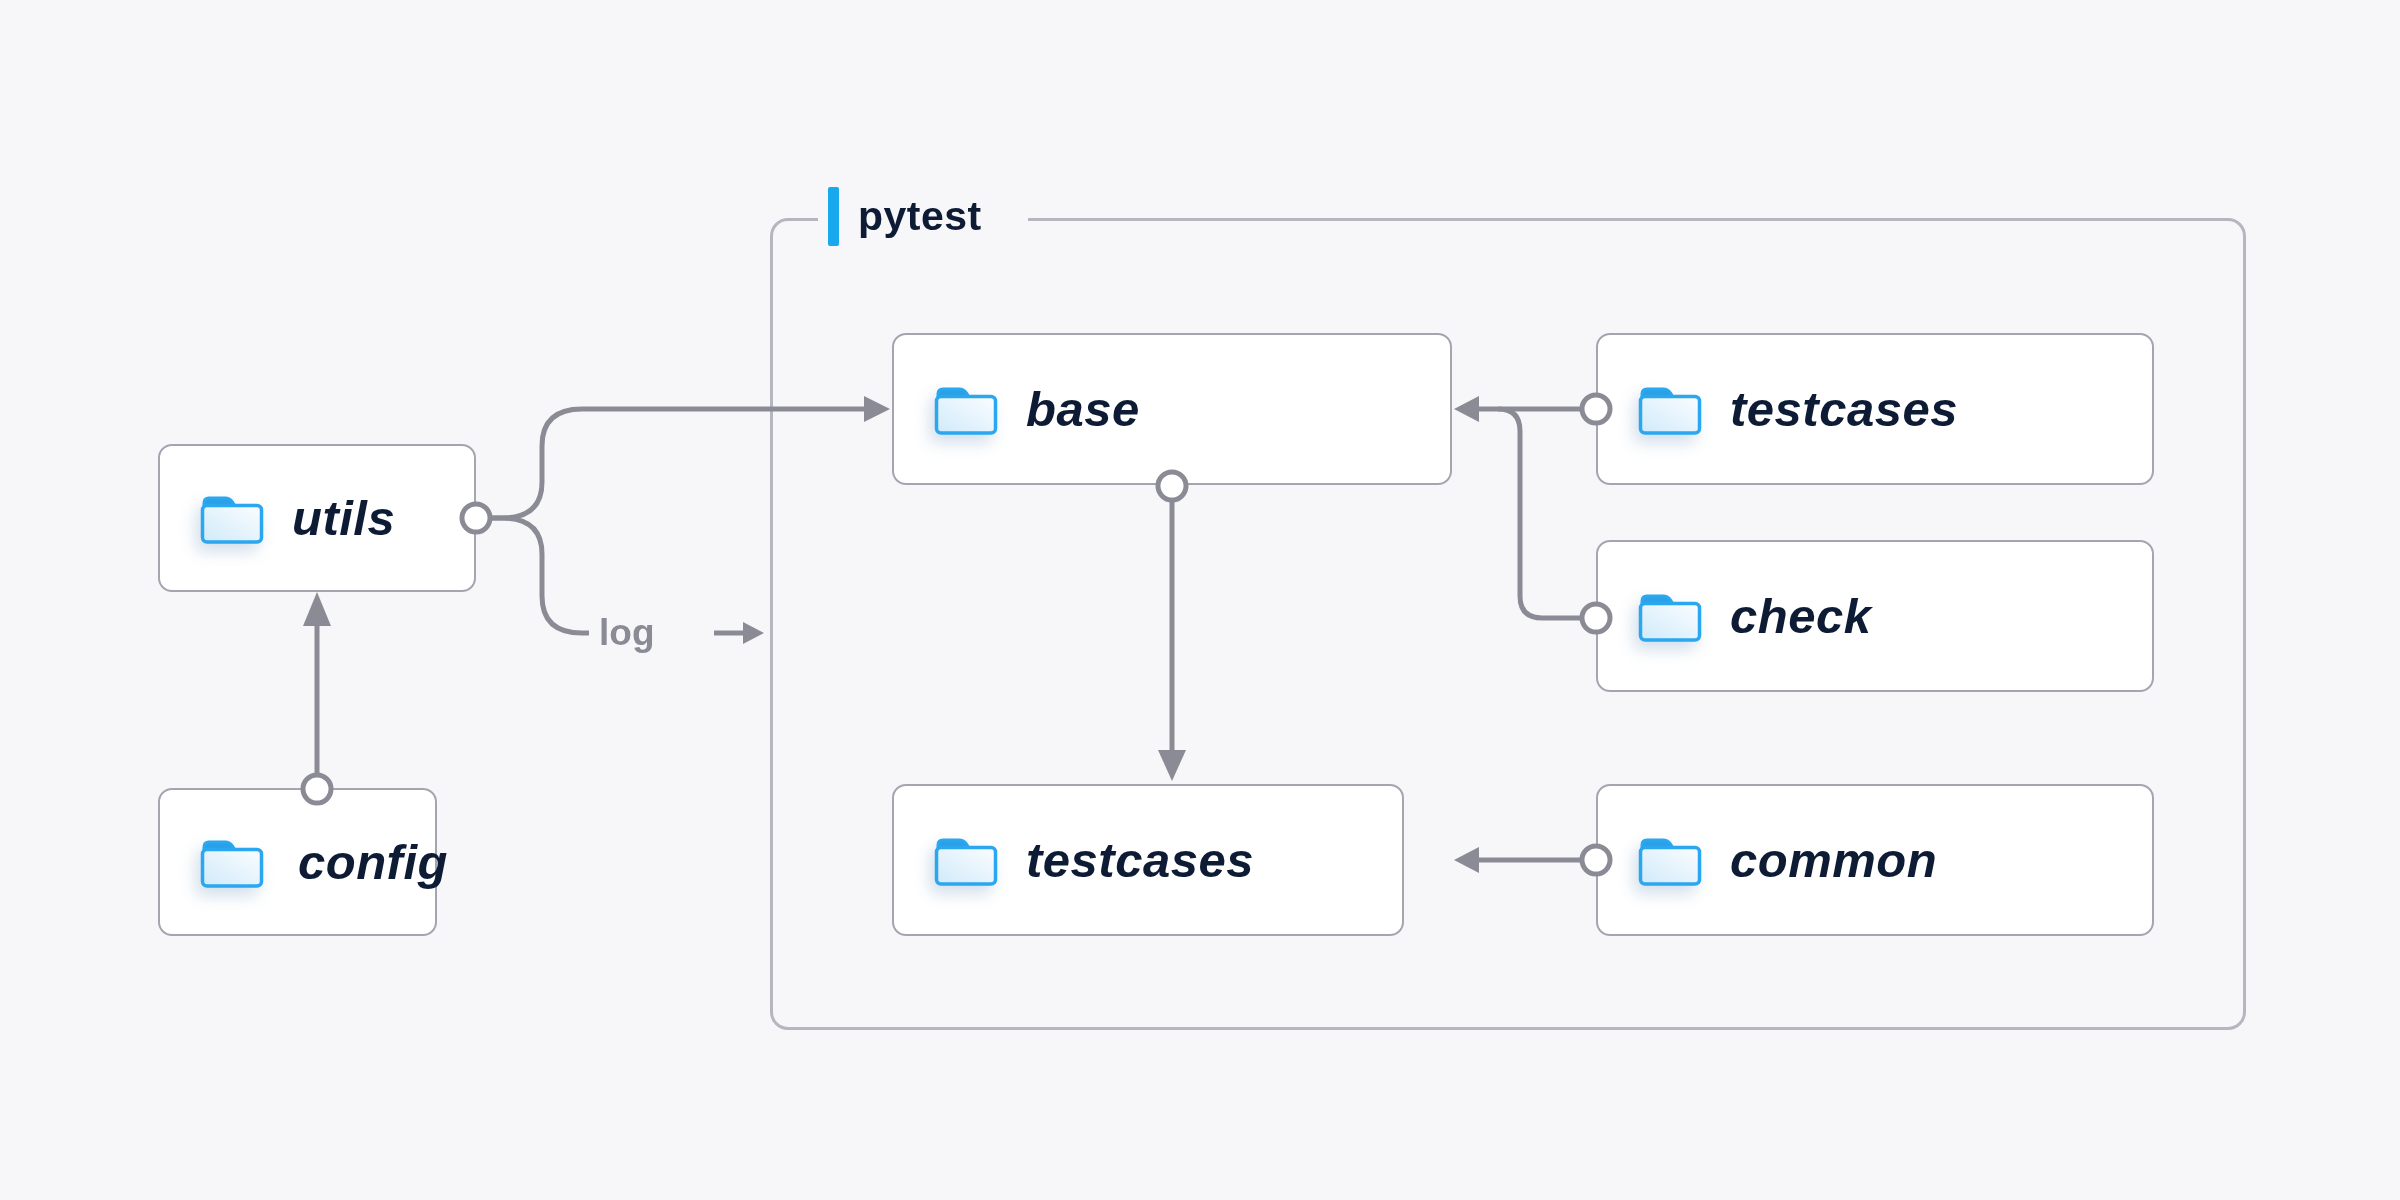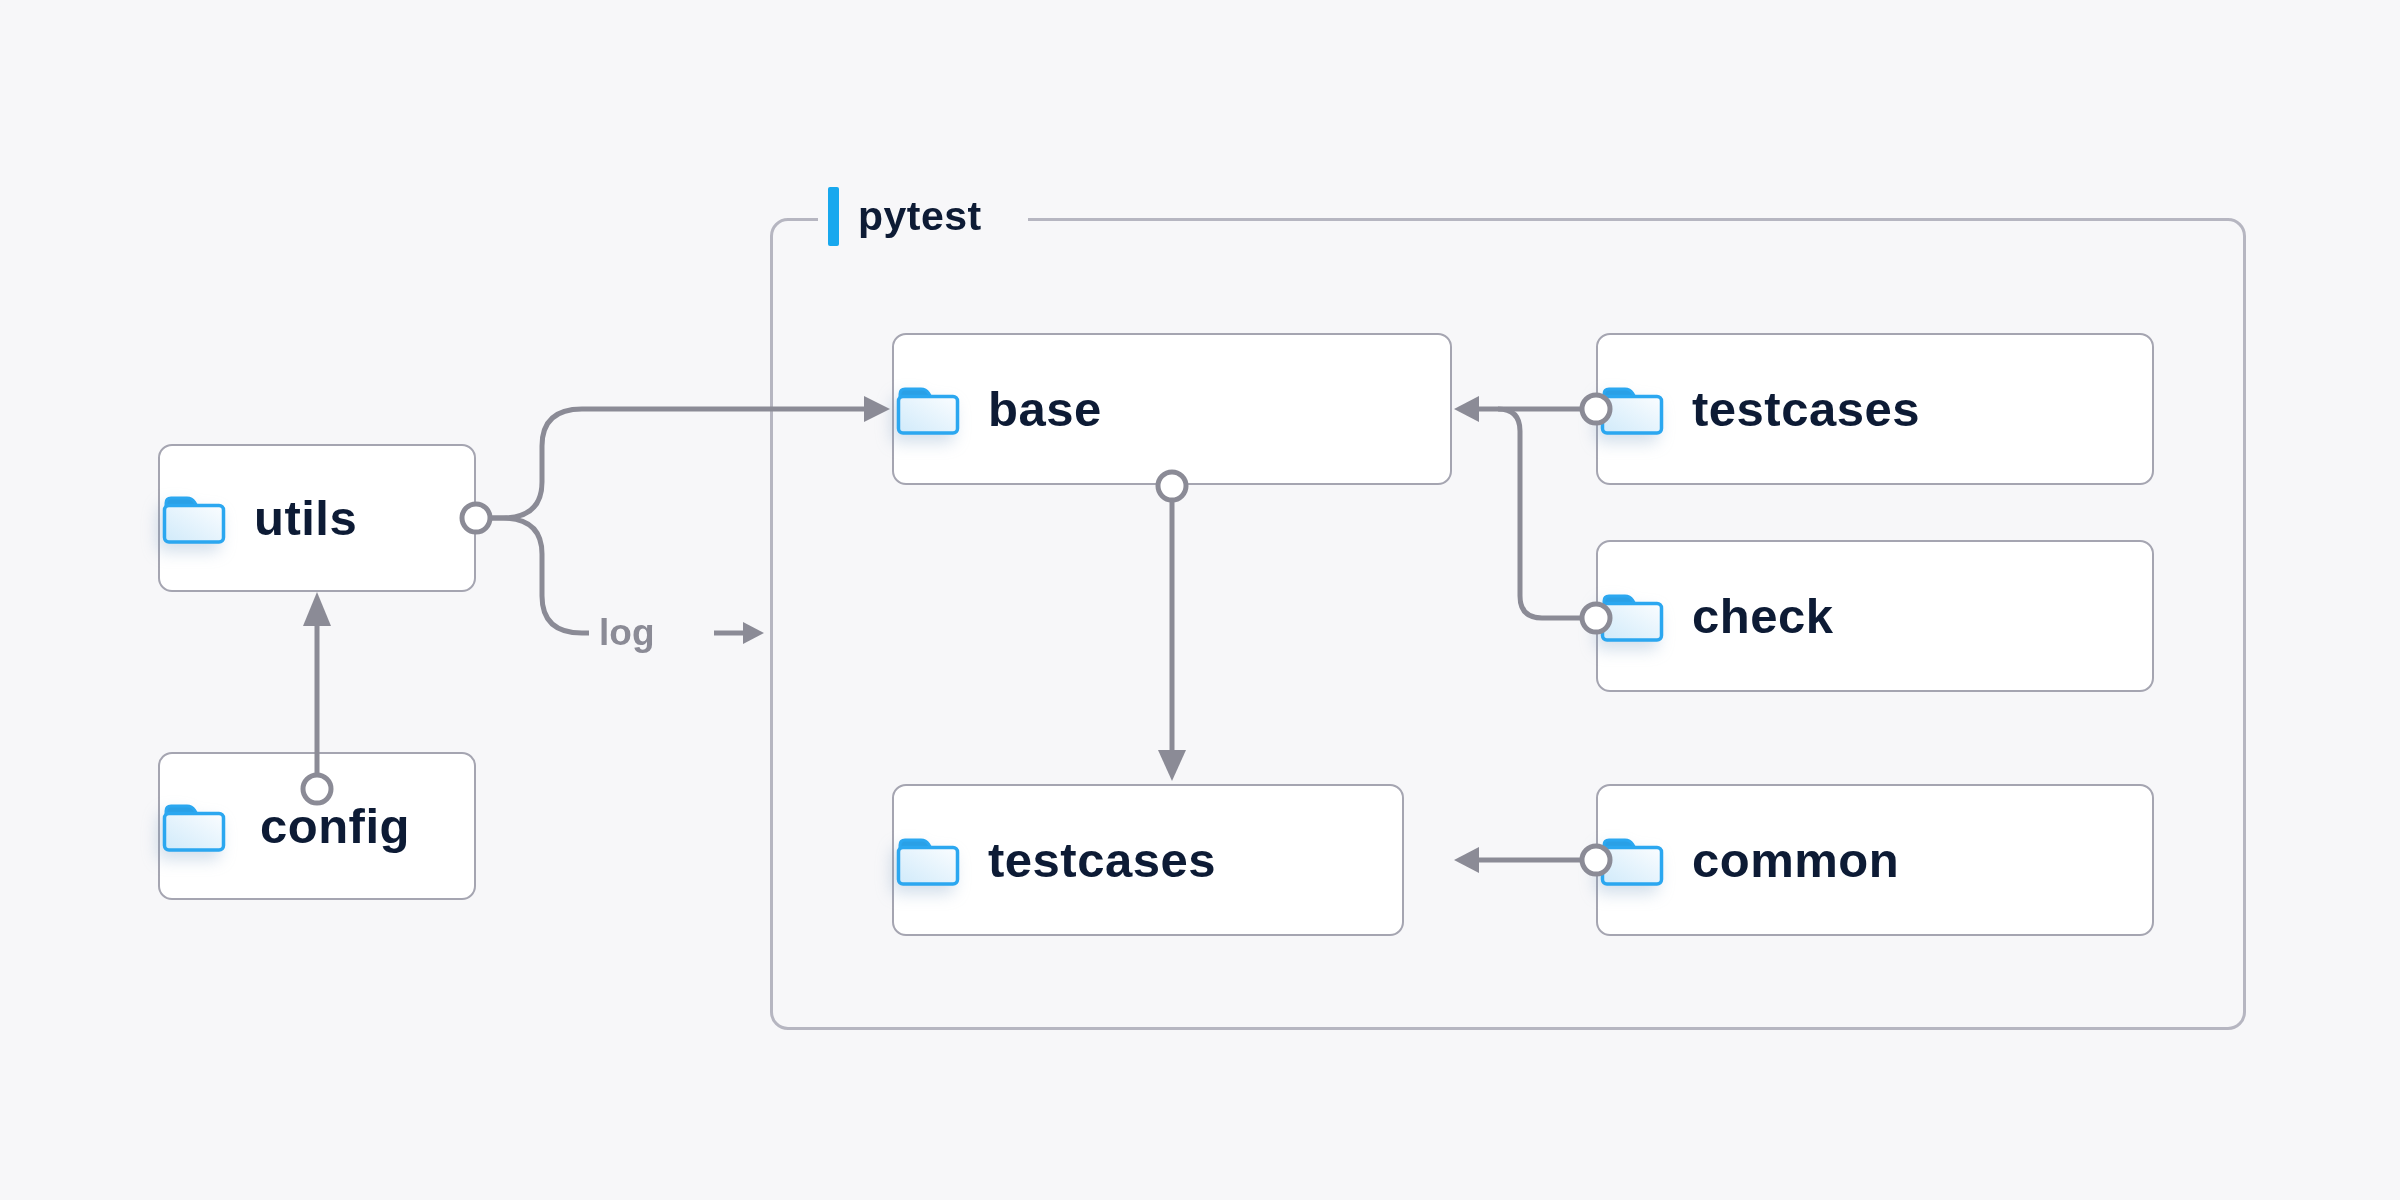--- a/index.html
+++ b/index.html
@@ -55,22 +55,24 @@
   }
   
   .node {
     position: absolute;
     background: #ffffff;
     border: 2.5px solid #a5a5b1;
     border-radius: 14px;
     box-sizing: border-box;
     display: flex;
     align-items: center;
+    padding-left: 38px;
     gap: 26px;
     z-index: 2;
+    font-style: italic;
   }
   .node .label {
     font-size: 49px;
     font-weight: bold;
     color: #0d1b35;
     letter-spacing: 0.5px;
     white-space: nowrap;
   }
   .folder-svg {
     width: 68px;
@@ -125,21 +127,21 @@
   <div class="group-accent-bar"></div>
   <div class="group-label">pytest</div>
 
   <div class="node" style="left:158px; top:444px; width:318px; height:148px;">
     <svg class="folder-svg" viewBox="0 0 68 54">
         <use href="#folder-shape" xlink:href="#folder-shape"></use>
       </svg>
     <span class="label">utils</span>
   </div>
 
-  <div class="node" style="left:158px; top:752px; width:318px; height:148px;gap:32px;">
+  <div class="node" style="left:158px; top:788px; width:279px; height:148px;gap:32px;">
     <svg class="folder-svg" viewBox="0 0 68 54">
         <use href="#folder-shape" xlink:href="#folder-shape"></use>
       </svg>
     <span class="label">config</span>
   </div>
 
   <div class="node" style="left:892px; top:333px; width:560px; height:152px;">
     <svg class="folder-svg" viewBox="0 0 68 54">
         <use href="#folder-shape" xlink:href="#folder-shape"></use>
       </svg>

